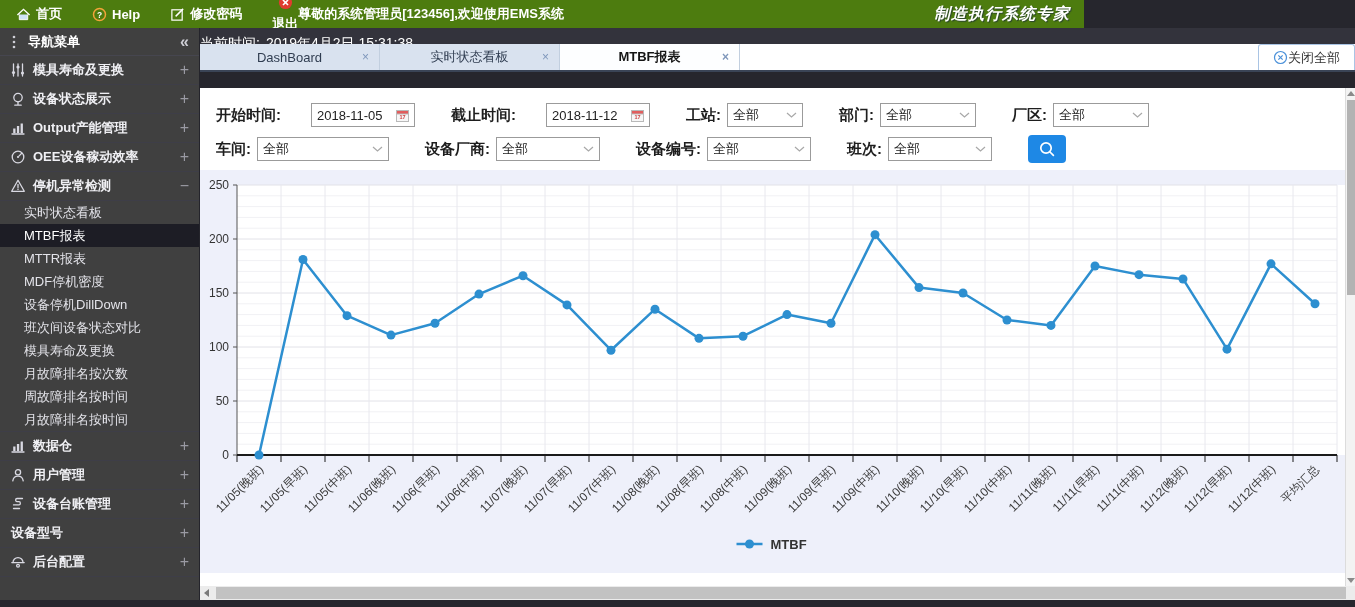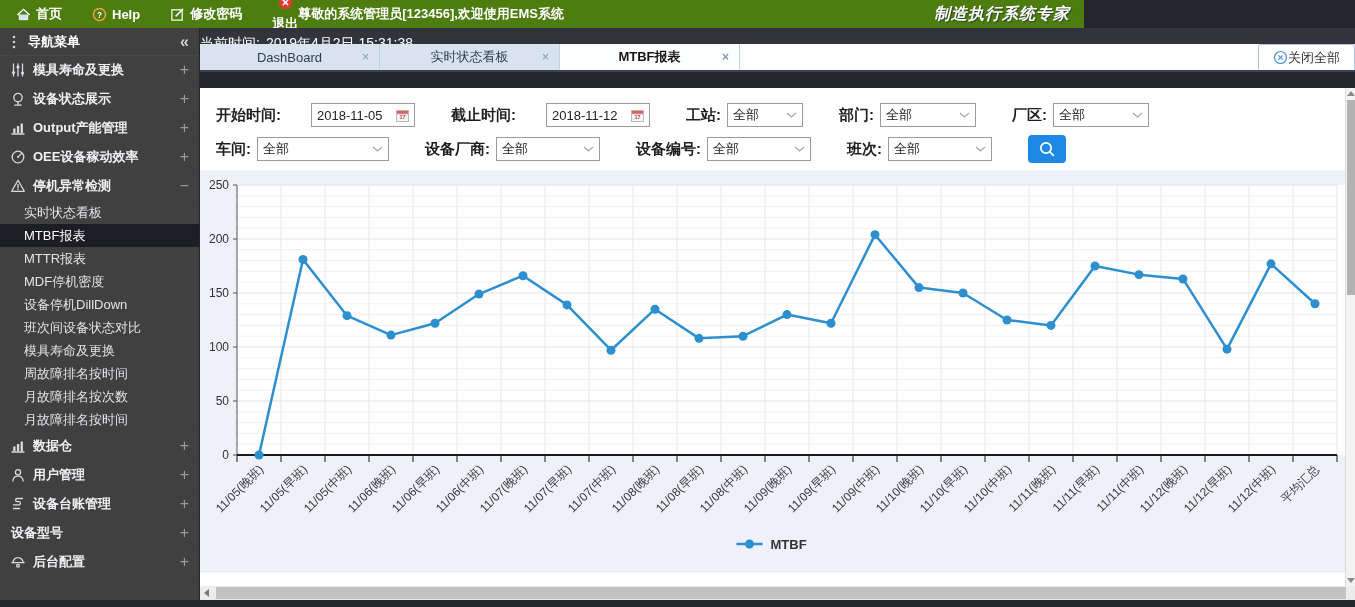--- a/index.html
+++ b/index.html
@@ -223,24 +223,24 @@
           <div class="sb-subitem">
             <span>设备停机DillDown</span>
           </div>
           <div class="sb-subitem">
             <span>班次间设备状态对比</span>
           </div>
           <div class="sb-subitem">
             <span>模具寿命及更换</span>
           </div>
           <div class="sb-subitem">
+            <span>月故障排名按次数</span>
+          </div>
+          <div class="sb-subitem">
             <span>周故障排名按时间</span>
-          </div>
-          <div class="sb-subitem">
-            <span>月故障排名按次数</span>
           </div>
           <div class="sb-subitem">
             <span>月故障排名按时间</span>
           </div>
         </div>
         <div class="sb-item">
           <span class="ic">
             <svg width="16" height="16" viewBox="0 0 16 16">
               <path d="M2 14h12" fill="none" stroke="#d9d9e2" stroke-width="1.3" stroke-linecap="round"></path>
               <rect x="3.2" y="8.5" width="2.3" height="4.6" fill="#d9d9e2"></rect>

